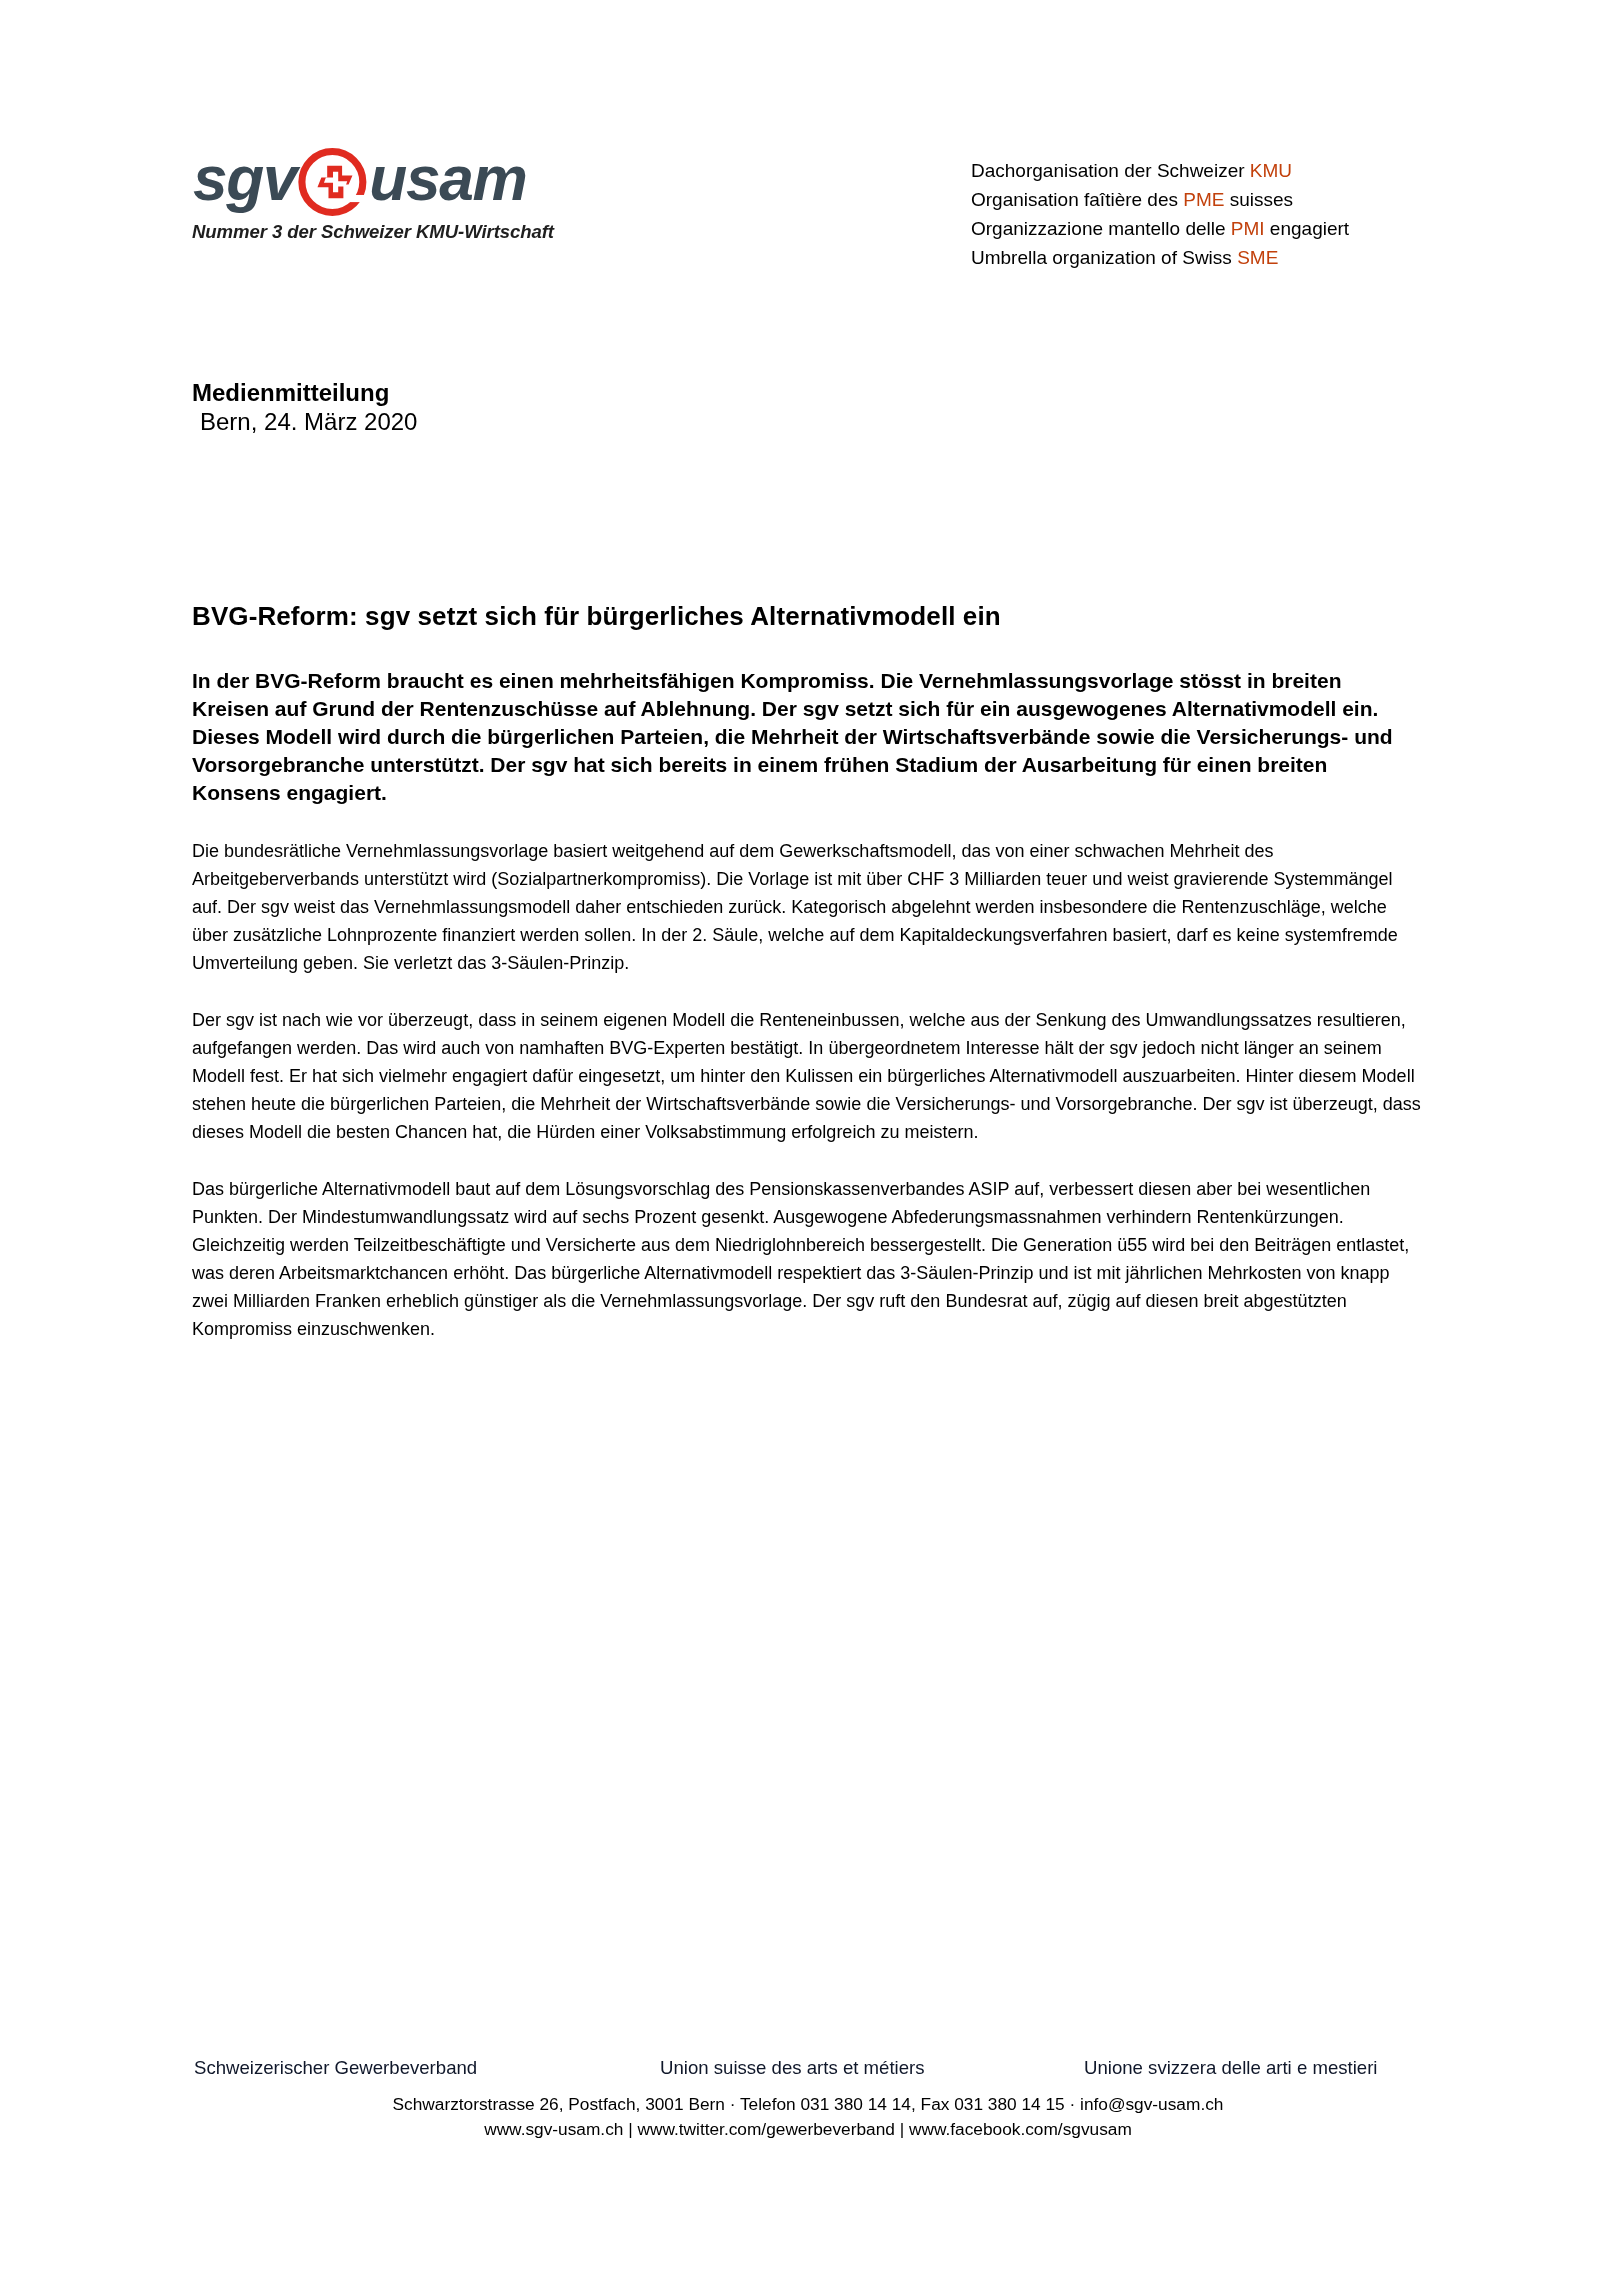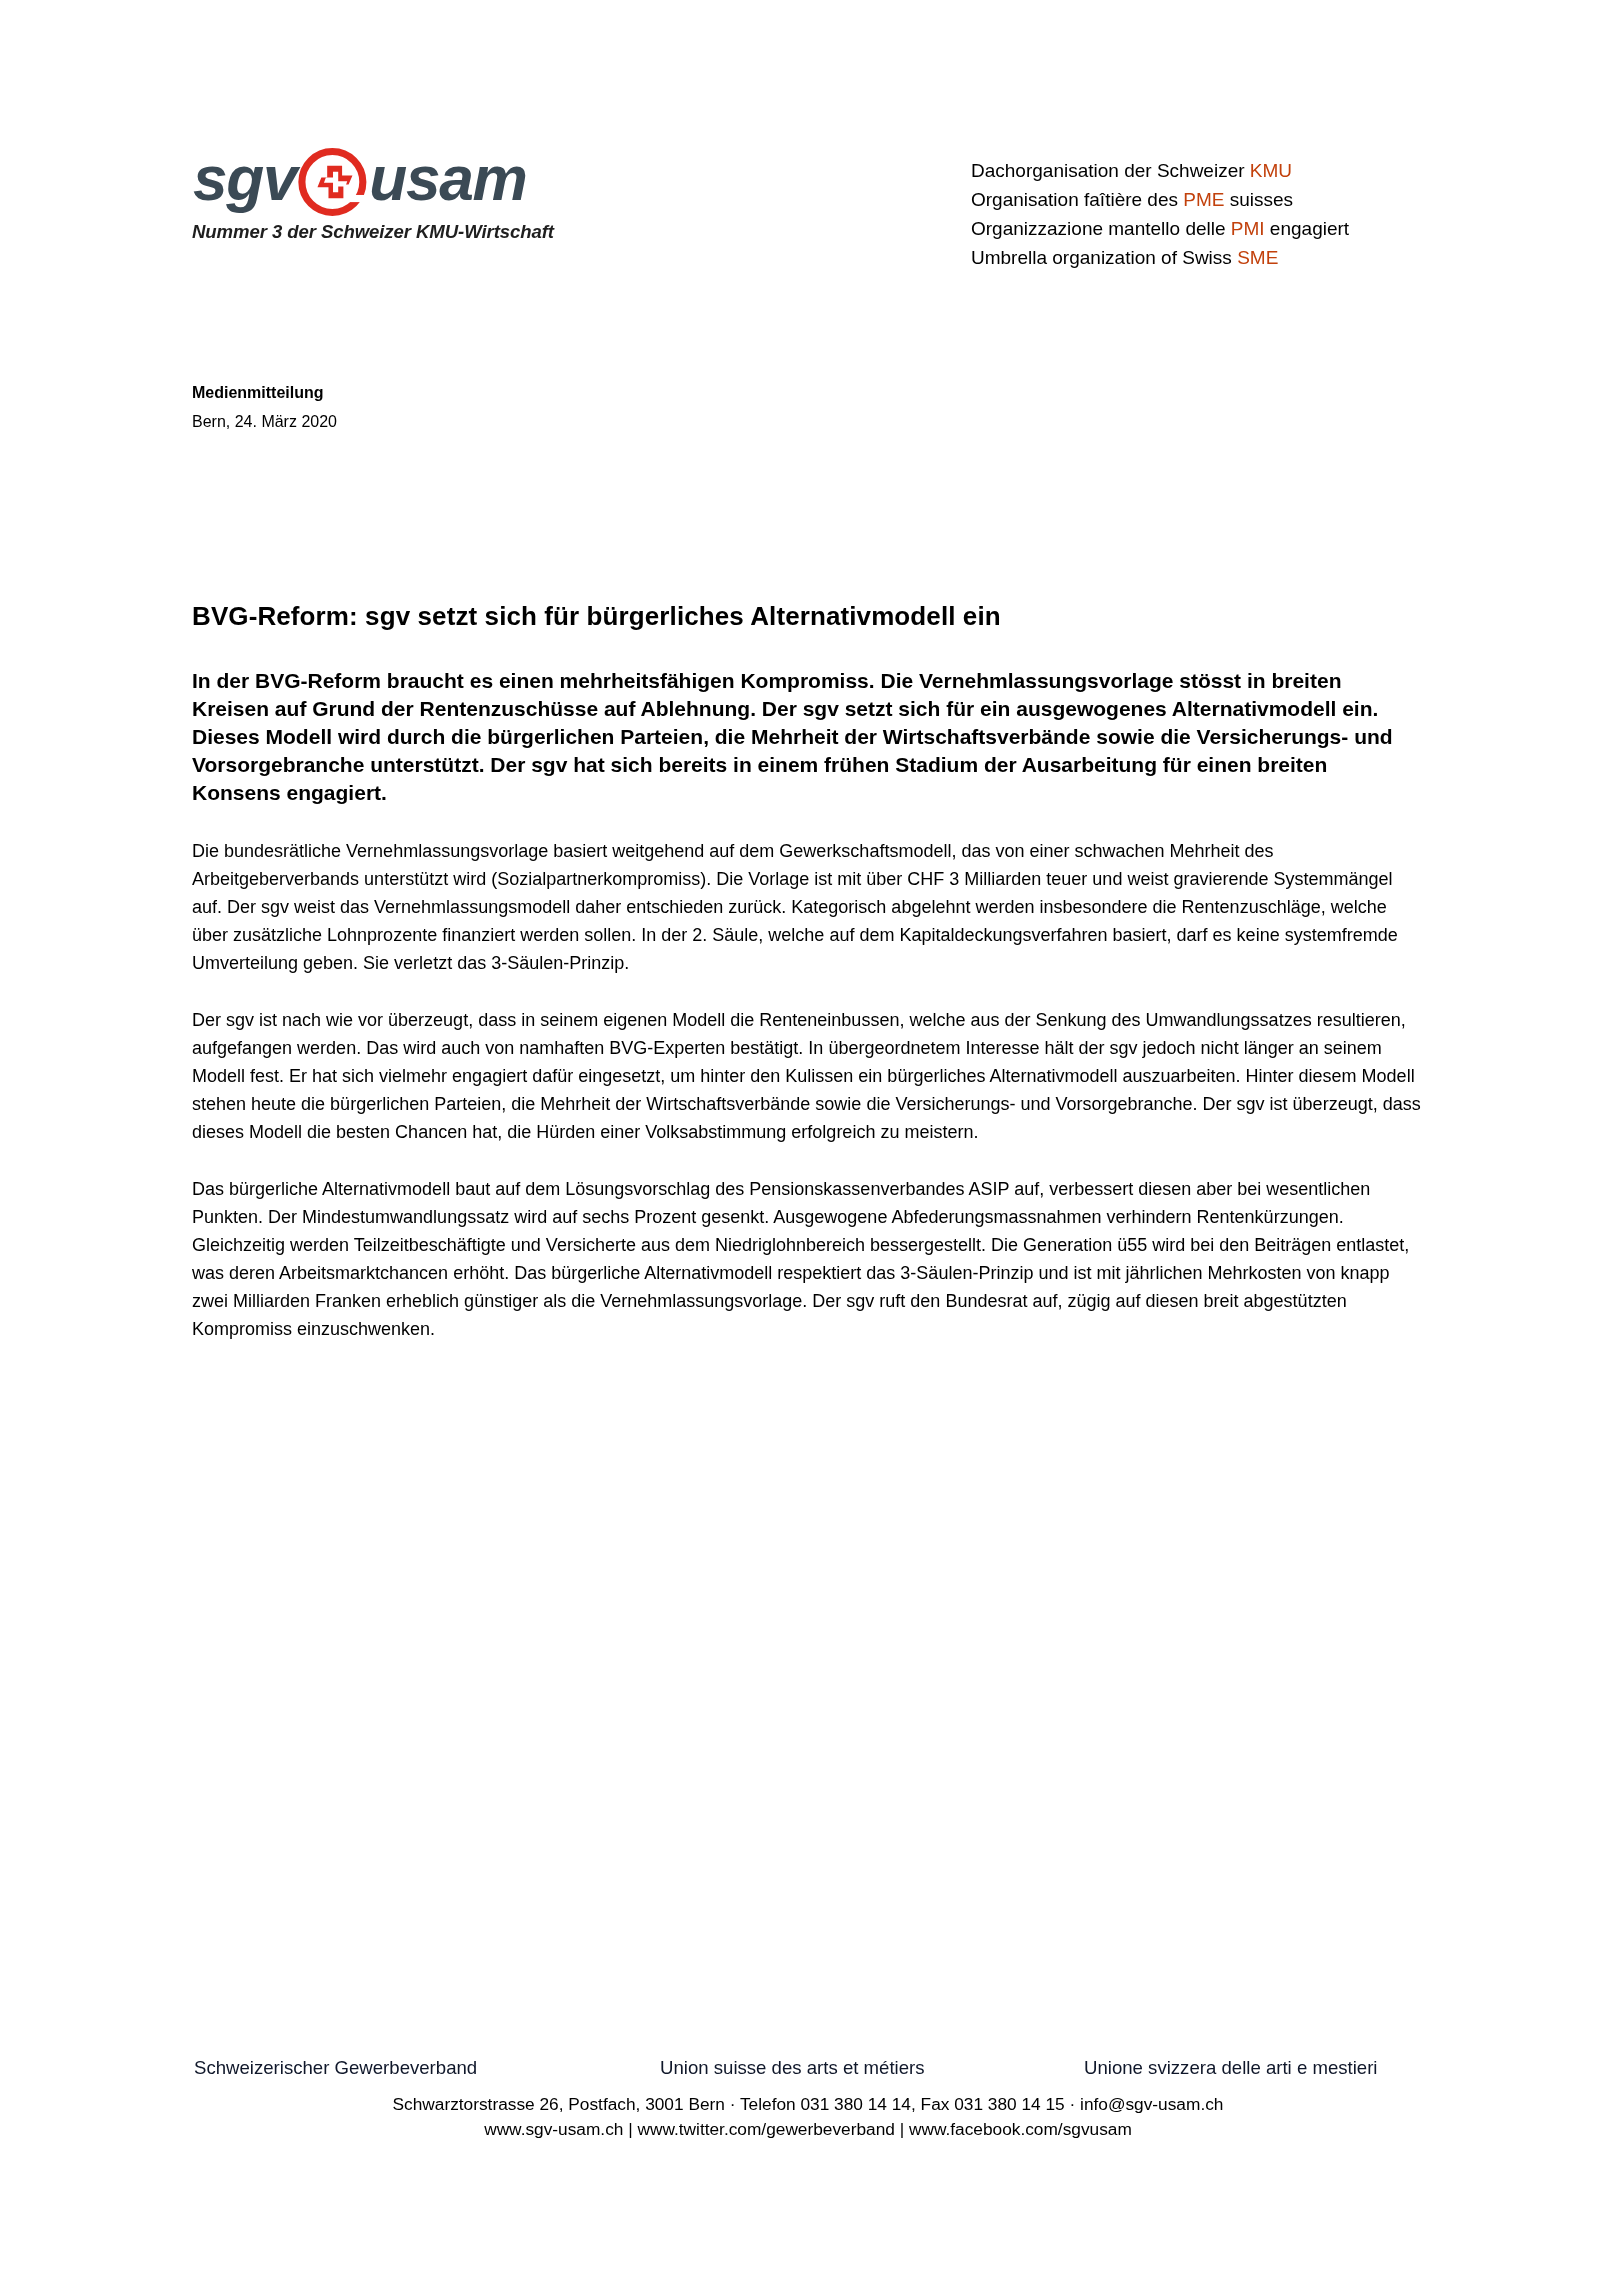--- a/index.html
+++ b/index.html
@@ -67,29 +67,30 @@
     white-space: nowrap;
   }
   .org-lines .ln { display: block; }
   .accent { color: #c2410c; }
 
   
   .meta {
     position: absolute;
     left: 192px;
     top: 378px;
-    font-size: 16px;
+    font-size: 24px;
     line-height: 29px;
   }
   .meta-title {
     display: block;
     font-weight: 700;
   }
   .meta-place {
     display: block;
+    margin-left: 8px;
   }
 
   
   .content {
     position: absolute;
     left: 192px;
     top: 600px;
     width: 1238px;
   }
 

